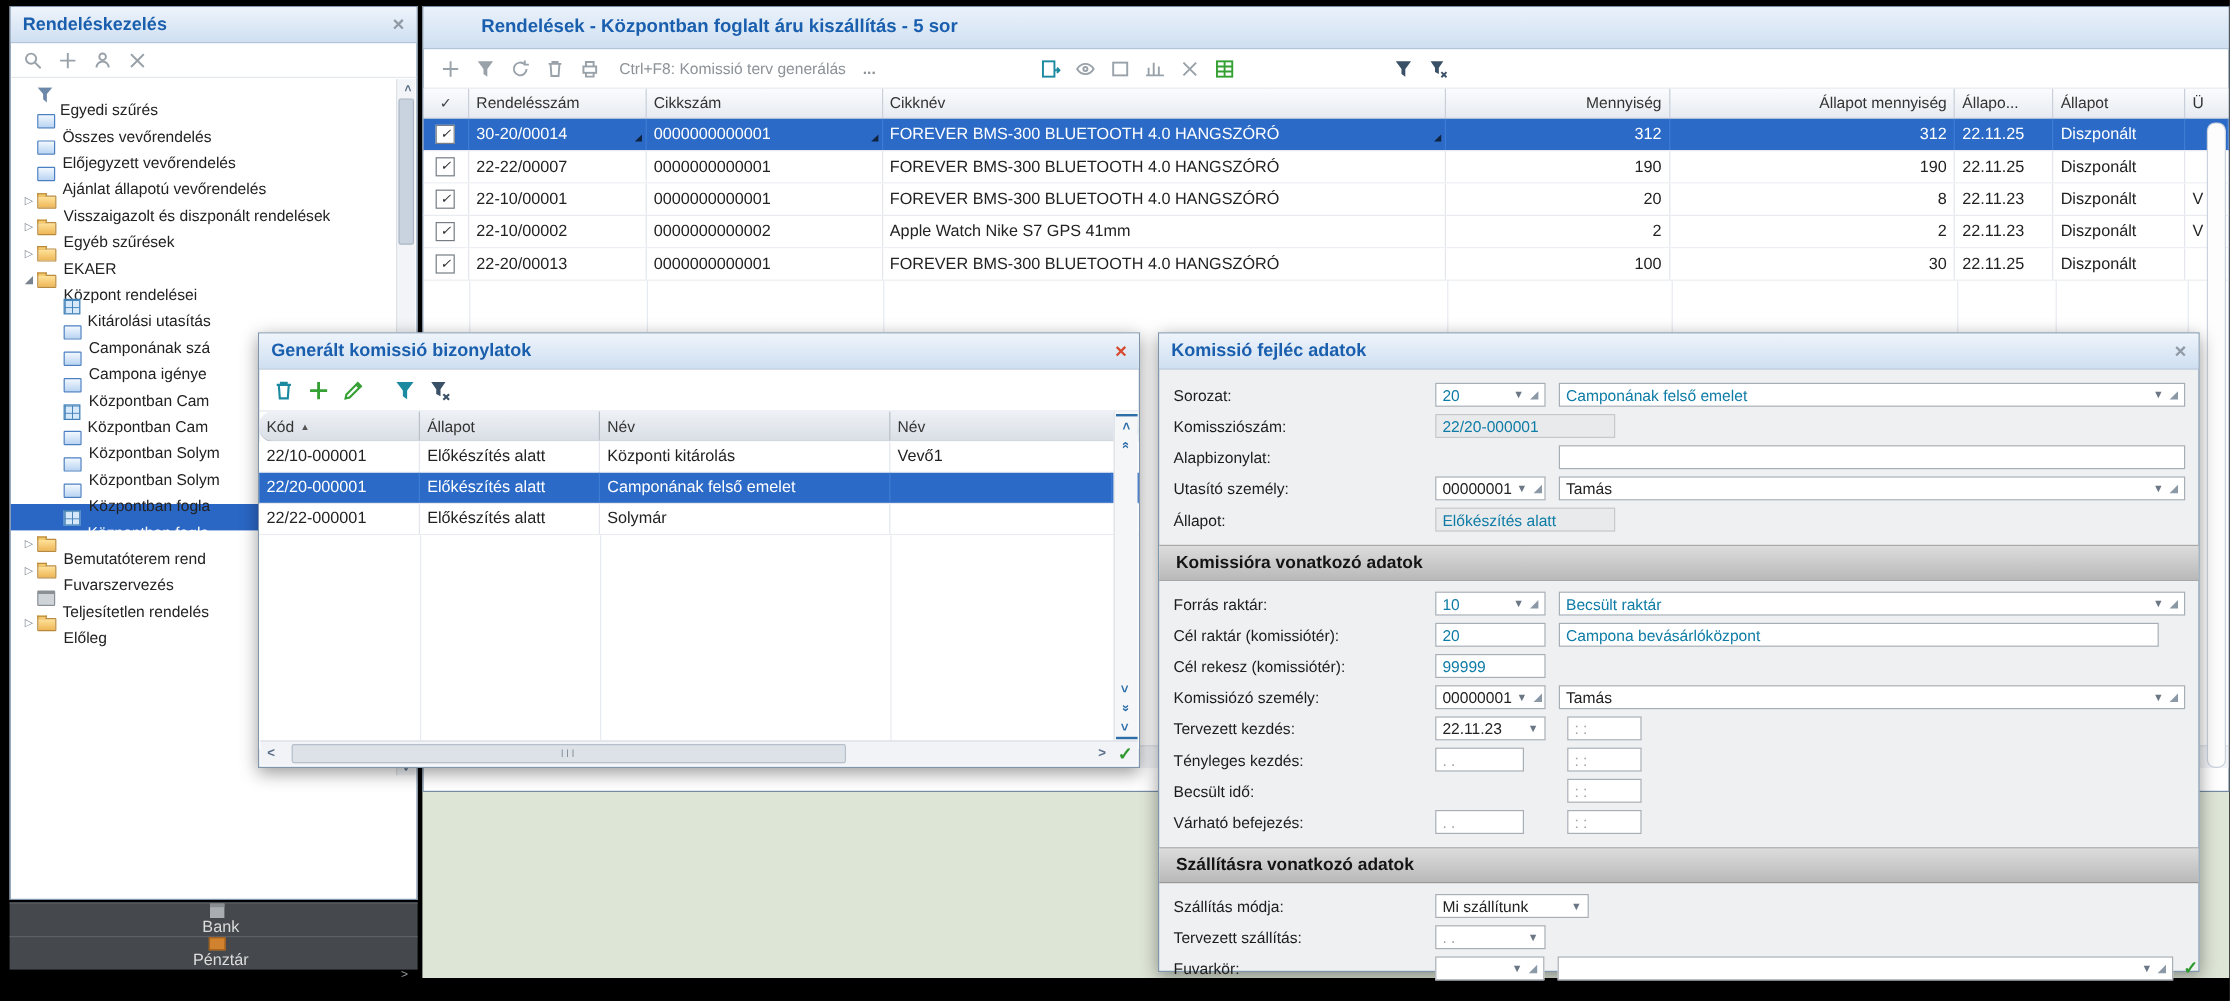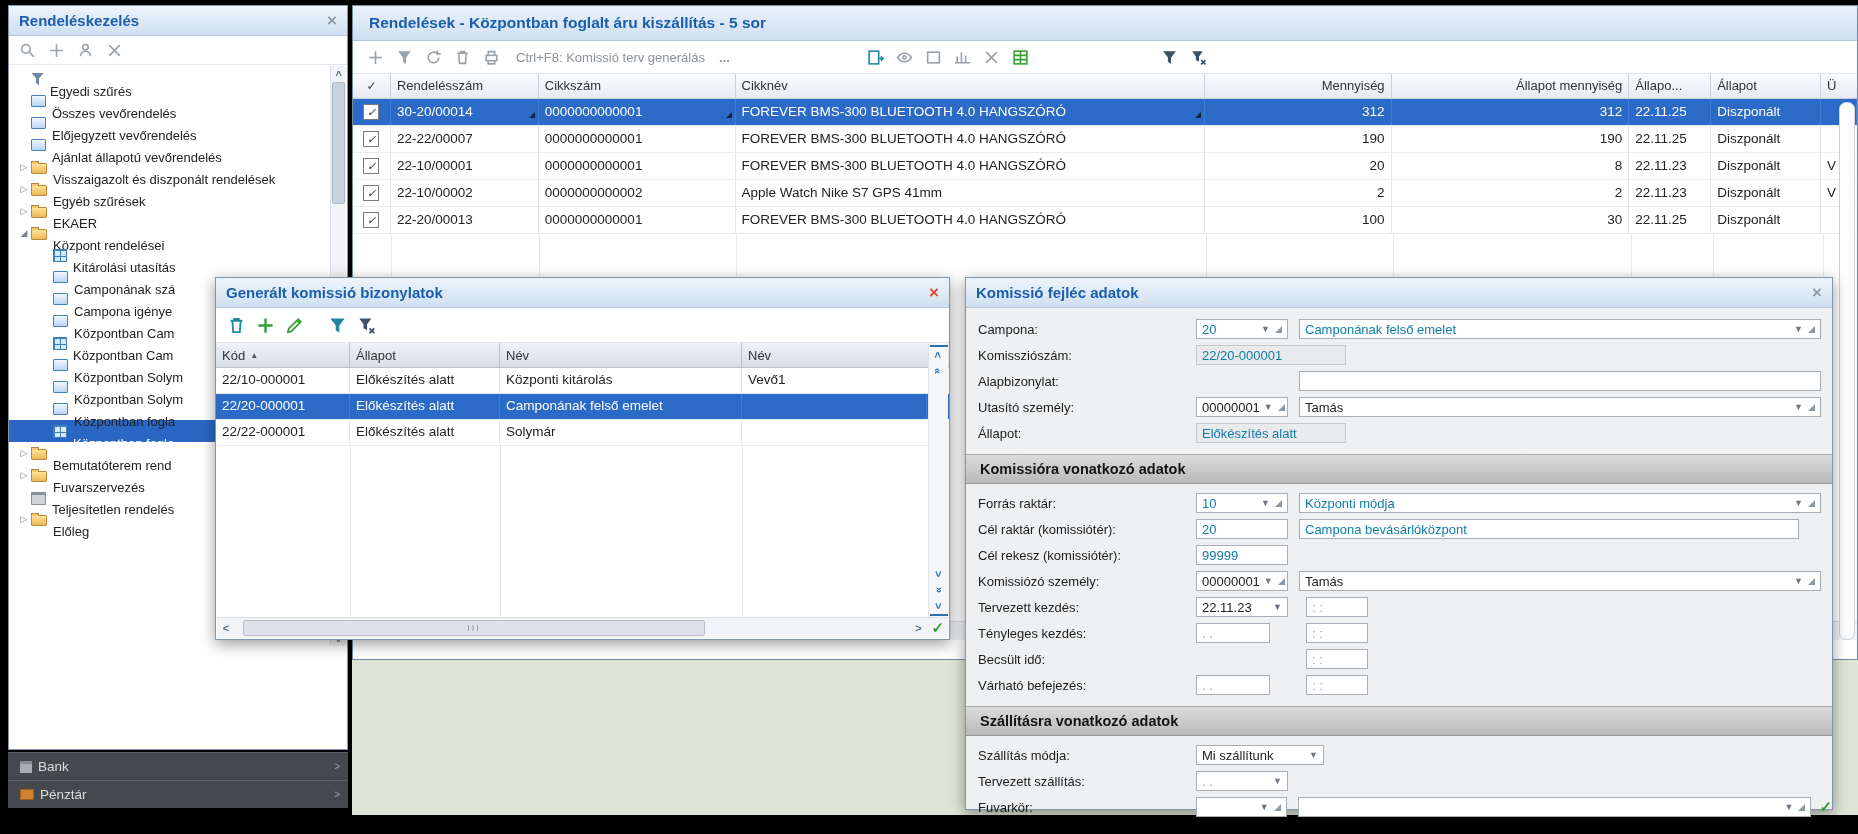--- a/index.html
+++ b/index.html
@@ -34,26 +34,26 @@
   .titem .exp{width:14px;flex:none;font-size:9px;color:#7a8490;text-align:center;}
   .titem .tlabel{overflow:hidden;text-overflow:clip;margin-top:24px;}
   .titem.lvl1{padding-left:30px;}
   .titem.sel{background:#2a67c5;color:#fff;}
   #sb-scroll{position:absolute;right:1px;top:60px;width:15px;height:580px;background:#f2f4f7;border-left:1px solid #dde2e8;display:flex;flex-direction:column;align-items:center;}
   .scr-a{width:13px;height:14px;display:flex;align-items:center;justify-content:center;color:#5a708a;font-size:10px;font-weight:bold;flex:none;}
   .r-up{display:inline-block;transform:rotate(90deg);}
   .r-dn{display:inline-block;transform:rotate(-90deg);}
   #sb-thumb{width:11px;height:120px;background:#c9d3df;border:1px solid #aab6c4;border-radius:2px;margin-top:2px;}
   .module{position:absolute;left:8px;width:340px;height:28px;background:#45484c;border-top:1px solid #5c6064;color:#dcdcdc;
-          display:flex;align-items:center;padding-left:12px;box-sizing:border-box;font-size:13.5px;}
+          display:flex;align-items:center;padding-left:12px;box-sizing:border-box;font-size:13.5px;flex-direction:column;}
   .module .arr{margin-left:auto;margin-right:8px;color:#9aa0a6;font-size:10px;}
   
   #main{left:352px;top:5px;width:1506px;height:655px;border:1px solid #748ba3;}
   #m-title{height:34px;background:linear-gradient(#eaf2fb,#cfdff1);border-bottom:1px solid #b3c5da;display:flex;align-items:center;padding:0 16px;}
-  #m-title .t{color:#1a5fae;font-weight:bold;font-size:15.5px;}
+  #m-title .t{color:#1a5fae;font-weight:bold;font-size:15.5px;margin-left:32px;}
   #m-toolbar{height:32px;display:flex;align-items:center;padding:0 12px;border-bottom:1px solid #e2e7ed;}
   .hint{color:#8c9298;font-size:13px;margin:0 14px 0 6px;white-space:nowrap;}
   .dots{color:#8c9298;font-weight:bold;margin-right:40px;}
   .m-head{display:flex;height:24px;background:linear-gradient(#fbfcfe,#e7ebf1);border-bottom:1px solid #c3cbd6;}
   .hc{box-sizing:border-box;border-right:1px solid #c9d0da;padding:0 6px;line-height:23px;color:#333;white-space:nowrap;overflow:hidden;}
   .m-row{display:flex;height:26px;border-bottom:1px solid #e8ebf0;background:#fff;}
   .tc{box-sizing:border-box;border-right:1px solid #e3e7ed;padding:0 6px;line-height:25px;white-space:nowrap;overflow:hidden;position:relative;font-size:13.5px;}
   .num{text-align:right;}
   .c0{width:38px;display:flex;align-items:center;justify-content:center;}
   .c1{width:148px;} .c2{width:197px;} .c3{width:470px;} .c4{width:187px;} .c5{width:238px;}
@@ -64,21 +64,21 @@
   .hchk{font-size:12px;color:#3c424a;}
   .ctri{position:absolute;right:3px;bottom:7px;width:0;height:0;border-left:6px solid transparent;border-bottom:6px solid #10233f;}
   #m-empty{position:relative;height:387px;background:#fff;}
   .vline{position:absolute;top:0;bottom:0;width:1px;background:#e7eaef;}
   #m-vscroll{position:absolute;right:2px;top:96px;width:14px;height:536px;background:#fdfdfd;border:1px solid #c9d2dd;border-radius:7px;}
   .hscroll{height:18px;background:#f1f3f6;border-top:1px solid #d9dee5;display:flex;align-items:center;}
   .hs-a{width:18px;height:17px;display:flex;align-items:center;justify-content:center;color:#5a708a;font-size:11px;font-weight:bold;flex:none;}
   
   #dlist{left:215px;top:277px;width:735px;height:363px;z-index:30;box-shadow:0 4px 14px rgba(0,0,0,.4);}
   #dl-toolbar{height:34px;display:flex;align-items:center;padding:0 10px;border-bottom:1px solid #e2e7ed;}
-  .dl-head{display:flex;height:24px;background:linear-gradient(#eef1f5,#d9dee6);border-bottom:1px solid #b9c0c9;}
+  .dl-head{display:flex;height:24px;background:linear-gradient(#eef1f5,#d9dee6);border-bottom:1px solid #b9c0c9;border-radius:11px;}
   .dl-hc{box-sizing:border-box;border-right:1px solid #b9c0c9;padding:0 6px;line-height:23px;color:#333;display:flex;align-items:center;}
   .dl-row{display:flex;height:25px;border-bottom:1px solid #e8ebf0;background:#fff;}
   .dl-c{box-sizing:border-box;border-right:1px solid #e3e7ed;padding:0 6px;line-height:24px;white-space:nowrap;overflow:hidden;font-size:13.5px;}
   .l0{width:134px;} .l1{width:150px;} .l2{width:242px;} .l3{width:185px;border-right:none;}
   .dl-row.sel{background:#2b6ac6;color:#fff;}
   .dl-row.sel .dl-c{border-right:1px solid #3f7cd4;}
   .sortm{font-size:8px;color:#555;margin-left:5px;}
   #dl-empty{position:relative;height:178px;background:#fff;}
   #dl-nav{position:absolute;right:1px;top:65px;width:20px;bottom:21px;background:#f4f6f8;border-left:1px solid #dde2e8;display:flex;flex-direction:column;align-items:center;padding:2px 0;box-sizing:border-box;}
   .nav-b{width:18px;height:16px;display:flex;align-items:center;justify-content:center;color:#2d6da8;font-weight:bold;font-size:11px;flex:none;}
@@ -556,21 +556,21 @@
   </div>
 
   <div class="panel" id="dform">
     <div class="titlebar">
       <span class="t">Komissió fejléc adatok</span>
       <span class="closex">×</span>
     </div>
     <div id="df-body">
 
       <div class="f-row">
-        <span class="f-lab">Campona:</span>
+        <span class="f-lab">Sorozat:</span>
         <div class="combo c-small">
             <span class="teal">20</span>
             <span class="sp"></span>
             <span class="darr">▼</span>
             <span class="corner"></span>
           </div>
         <div class="combo c-wide">
             <span class="teal">Camponának felső emelet</span>
             <span class="sp"></span>
             <span class="darr">▼</span>
@@ -620,21 +620,21 @@
 
       <div class="f-row">
         <span class="f-lab">Forrás raktár:</span>
         <div class="combo c-small">
             <span class="teal">10</span>
             <span class="sp"></span>
             <span class="darr">▼</span>
             <span class="corner"></span>
           </div>
         <div class="combo c-wide">
-            <span class="teal">Központi módja</span>
+            <span class="teal">Becsült raktár</span>
             <span class="sp"></span>
             <span class="darr">▼</span>
             <span class="corner"></span>
           </div>
       </div>
 
       <div class="f-row">
         <span class="f-lab">Cél raktár (komissiótér):</span>
         <div class="inputb i-small">
             <span class="teal">20</span>

